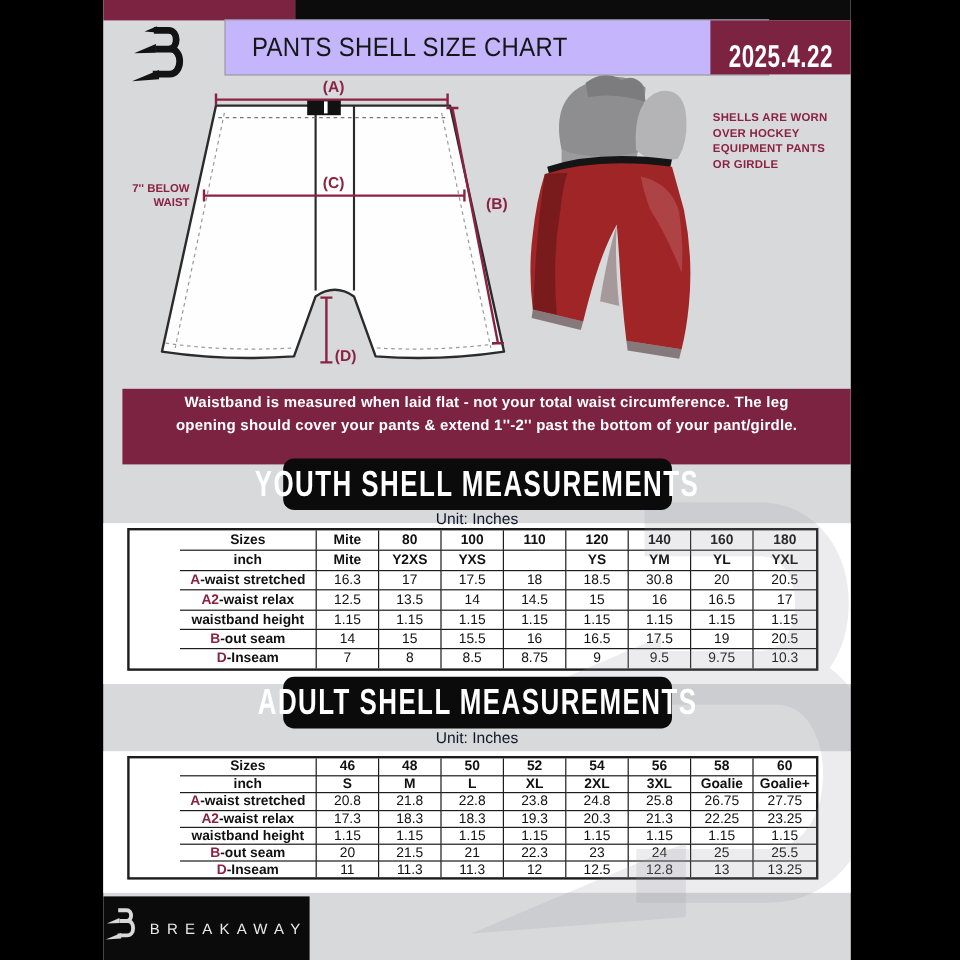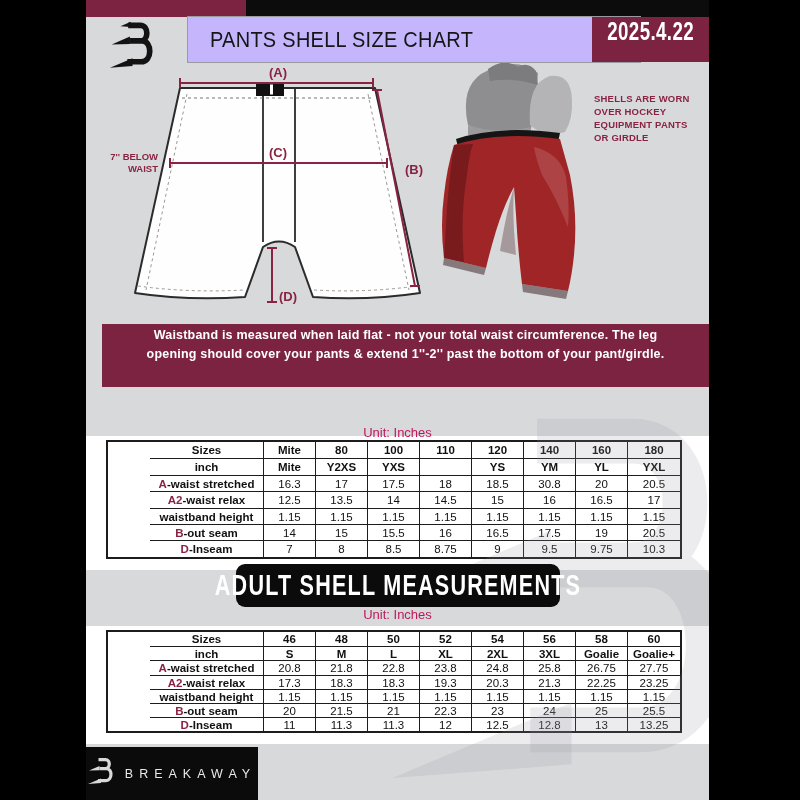--- a/index.html
+++ b/index.html
@@ -9,41 +9,41 @@
   .doc { position:absolute; left:86px; top:0; width:623px; height:800px; background:#d8d9db; overflow:hidden; }
 
   
   .top-strip { position:absolute; top:0; left:0; right:0; height:17px; display:flex; }
   .strip-maroon { width:160px; background:#7d2342; }
   .strip-black { flex:1; background:#0c0c0c; }
   .title-bar { position:absolute; top:17px; left:102px; width:452px; height:45px; background:#c4b5fd;
                box-shadow:0 0 0 1px #9a9aa0; display:flex; align-items:center; padding-left:22px; z-index:3; }
   .title-text { font-size:21px; color:#161616; letter-spacing:.3px; transform:scale(.95,1.05); transform-origin:left center; white-space:nowrap; }
   .date-box { position:absolute; top:17px; left:506px; width:117px; height:45px; background:#7d2342;
-              display:flex; align-items:flex-start; justify-content:center; z-index:3; }
+              display:flex; align-items:flex-end; justify-content:center; z-index:3; }
   .date-text { color:#fff; font-weight:bold; font-size:24px; letter-spacing:.5px; transform:scale(.78,1.1); white-space:nowrap; }
   .logo-header { position:absolute; left:24px; top:18px; z-index:4; }
 
   
   .diagram-svg { position:absolute; left:0; top:64px; z-index:2; }
   .pants-svg { position:absolute; left:352px; top:55px; z-index:2; }
   .caption { position:absolute; left:508px; top:92px; width:114px; z-index:2;
              color:#8a2342; font-weight:bold; font-size:9.5px; line-height:13px; letter-spacing:.2px; }
 
   
   .notice { position:absolute; top:324px; left:16px; right:0; height:63px; background:#7d2342; z-index:3;
             color:#fff; text-align:center; font-weight:bold; font-size:12.5px; line-height:18.5px; padding-top:2px; letter-spacing:.2px; }
 
   
   .pill { position:absolute; left:150px; width:324px; height:43px; background:#0b0b0b; border-radius:9px;
           display:flex; align-items:center; justify-content:center; z-index:3; }
   .pill span { color:#fff; font-weight:bold; font-size:27px; letter-spacing:1.5px; transform:scale(.8,1.12); white-space:nowrap; }
   .pill-youth { top:382px; }
   .pill-adult { top:564px; }
-  .unit { position:absolute; left:0; right:0; text-align:center; font-size:13px; color:#be185d; z-index:3; }
+  .unit { position:absolute; left:0; right:0; text-align:center; font-size:13px; color:#0f172a; z-index:3; }
   .unit-youth { top:425px; }
   .unit-adult { top:607px; }
 
   
   .panel { position:absolute; left:0; right:0; background:#fff; z-index:1; }
   .panel-youth { top:436px; height:134px; }
   .panel-adult { top:626px; height:118px; }
   .stable { margin:4px 0 0 20px; border:2px solid #1c1c1c; width:fit-content; background:#fff; }
   .trow { display:grid; grid-template-columns:156px repeat(8,52px); }
   .tcell { border-right:1.4px solid #1c1c1c; border-top:1.4px solid #1c1c1c;
@@ -144,20 +144,23 @@
     <div>OVER HOCKEY</div>
     <div>EQUIPMENT PANTS</div>
     <div>OR GIRDLE</div>
   </div>
 
   <div class="notice">
     <div>Waistband is measured when laid flat - not your total waist circumference. The leg</div>
     <div>opening should cover your pants &amp; extend 1''-2'' past the bottom of your pant/girdle.</div>
   </div>
 
+  <div class="pill pill-youth">
+    <span>YOUTH SHELL MEASUREMENTS</span>
+  </div>
   <div class="unit unit-youth">Unit: Inches</div>
   <div class="panel panel-youth">
     <div class="stable">
         <div class="trow hdr">
           <div class="tcell label"><span>Sizes</span></div>
           <div class="tcell">Mite</div>
           <div class="tcell">80</div>
           <div class="tcell">100</div>
           <div class="tcell">110</div>
           <div class="tcell">120</div>

